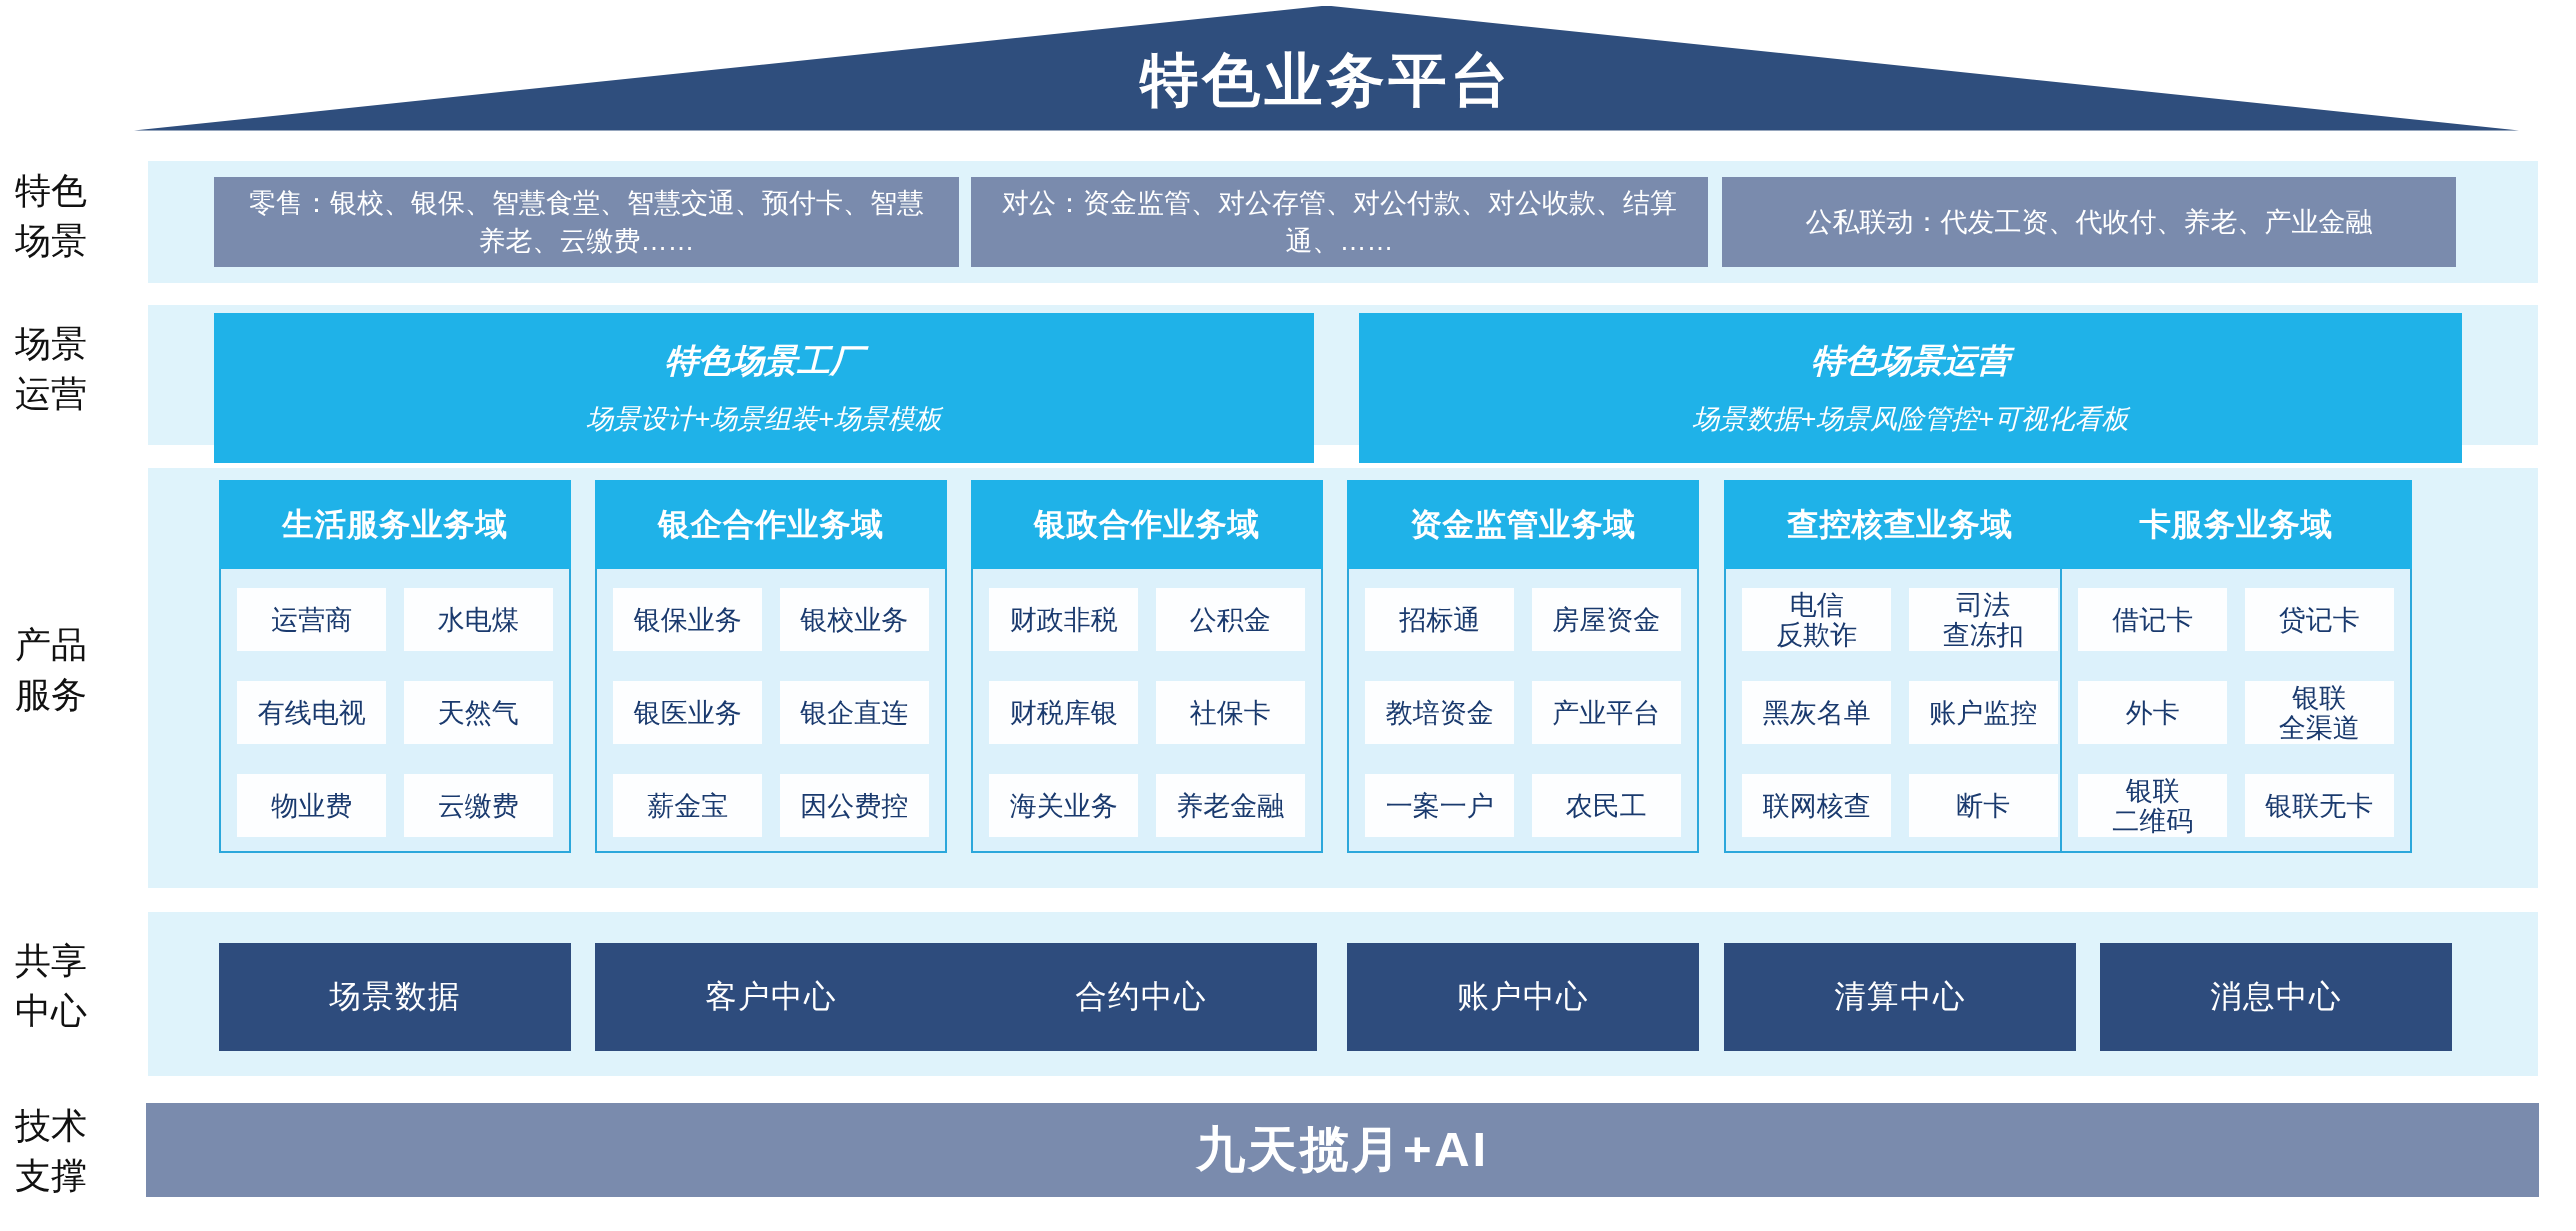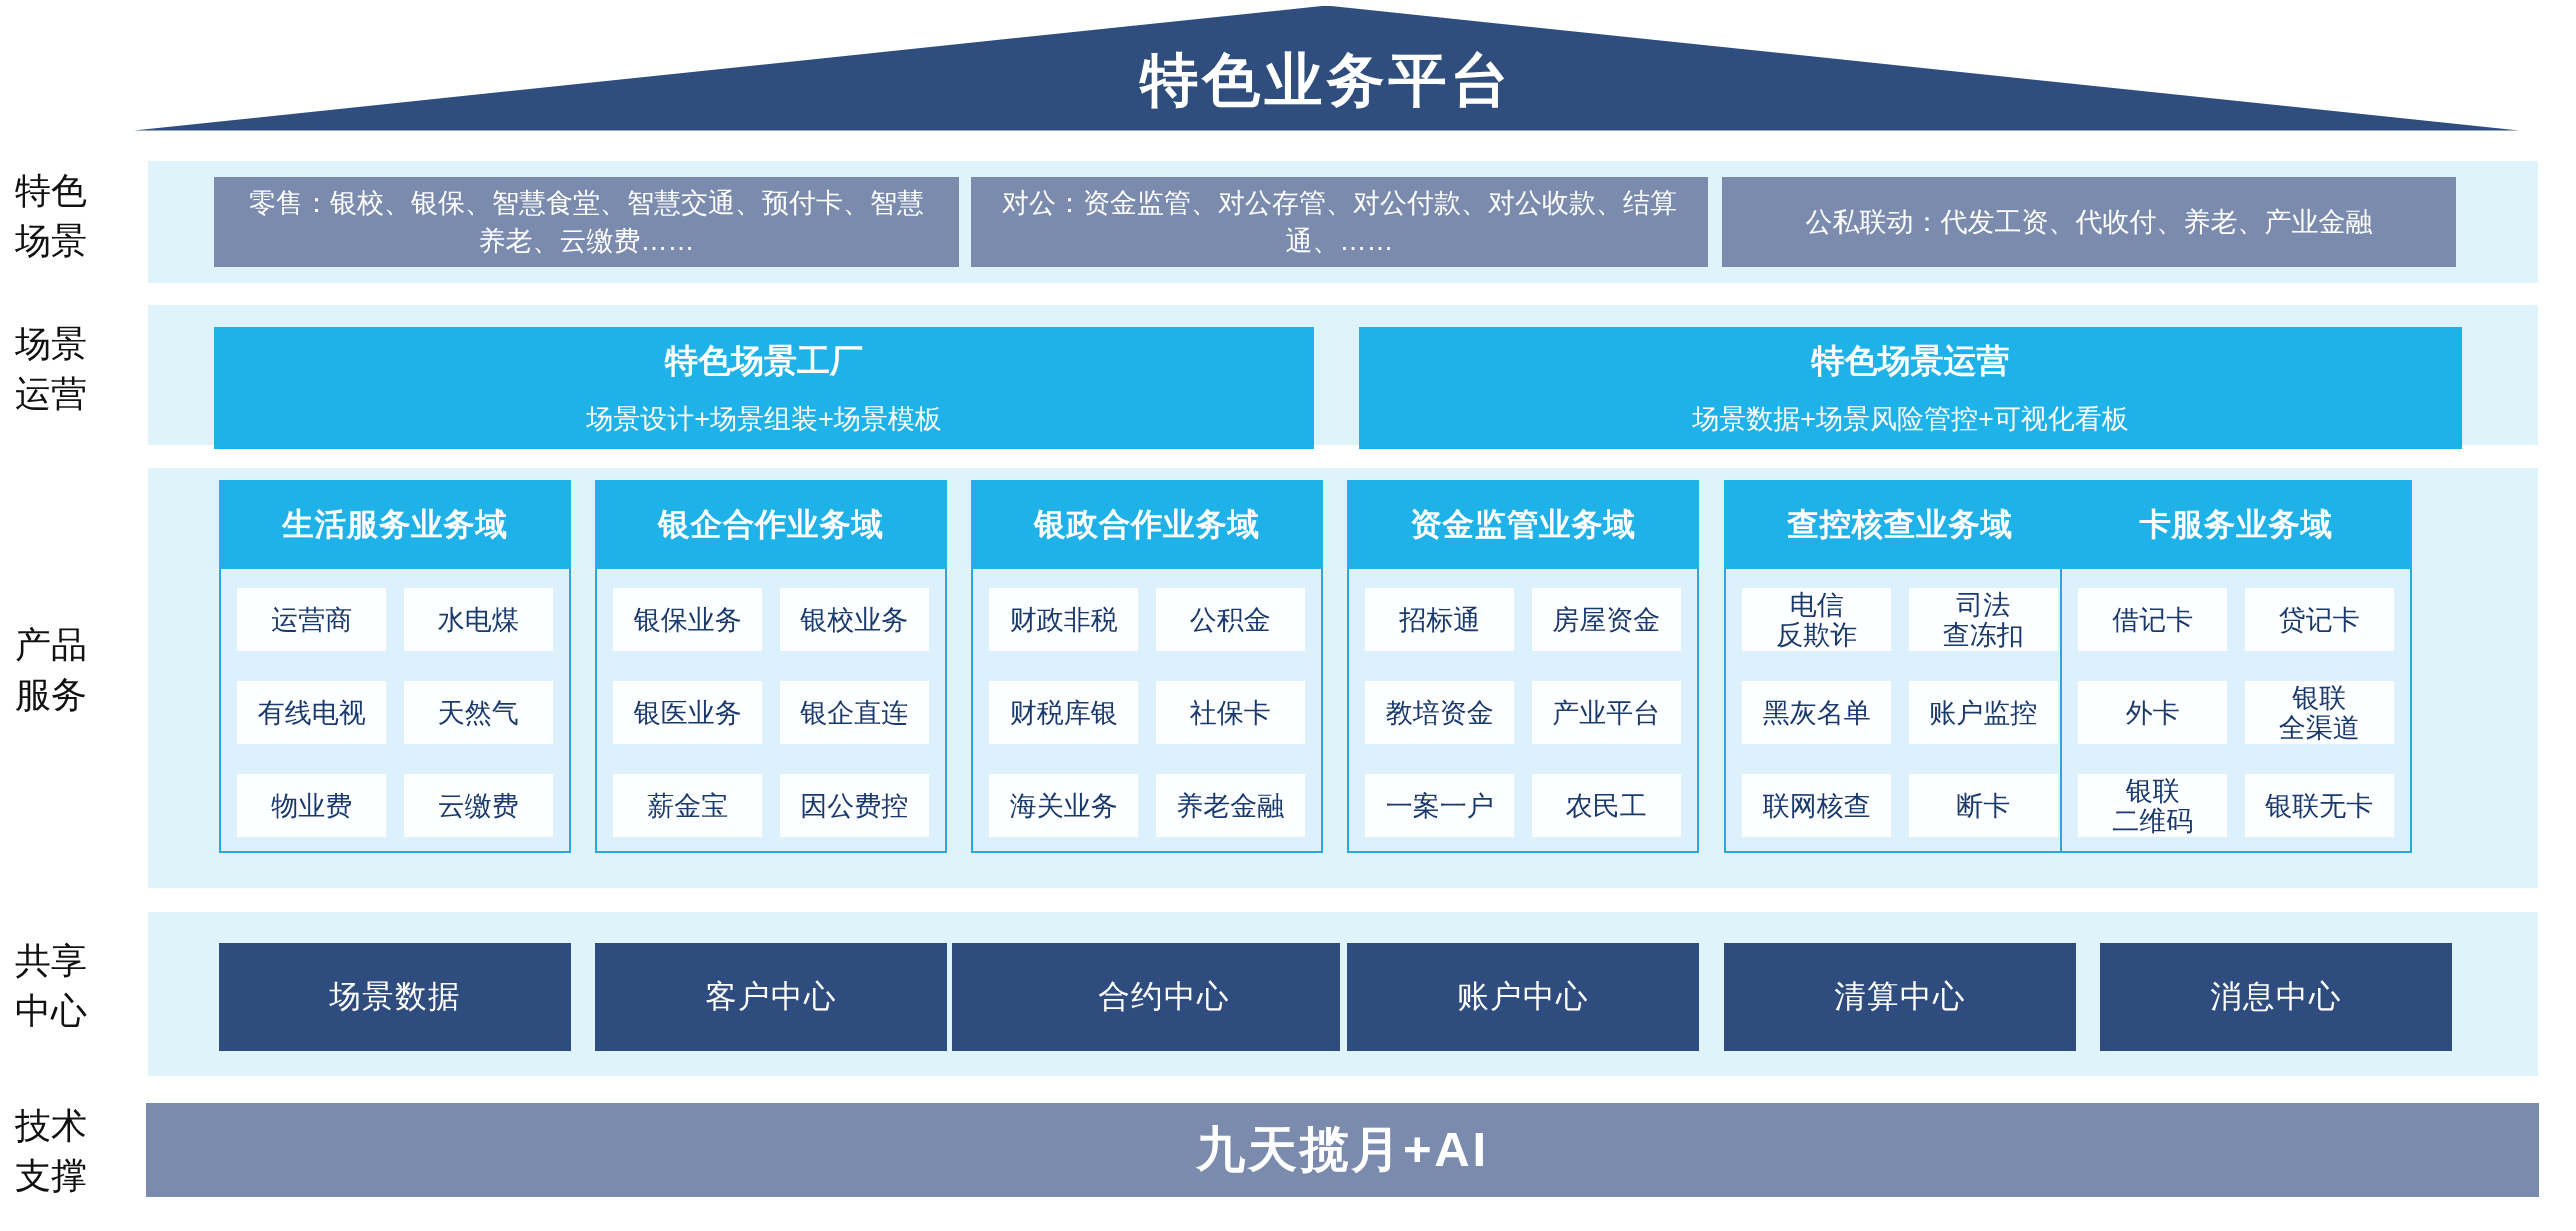--- a/index.html
+++ b/index.html
@@ -25,42 +25,42 @@
 
   
   .scene-box{position:absolute;top:16.4px;height:90px;background:#7A8BAD;color:#ffffff;
         font-size:27px;line-height:1.42;display:flex;align-items:center;justify-content:center;
         text-align:center;padding:0 25px;box-sizing:border-box;}
   .scene-box.b1{left:66px;width:745px;}
   .scene-box.b2{left:823px;width:737px;}
   .scene-box.b3{left:1574px;width:734px;}
 
   
-  .op-box{position:absolute;top:22px;height:122px;background:#1FB2E8;color:#ffffff;
-        display:flex;flex-direction:column;align-items:center;justify-content:center;gap:16.4px;}
+  .op-box{position:absolute;top:8px;height:150px;background:#1FB2E8;color:#ffffff;
+        display:flex;flex-direction:column;align-items:center;justify-content:center;gap:16.4px;font-style:italic;}
   .op-box.b1{left:66px;width:1100px;}
   .op-box.b2{left:1211px;width:1103px;}
   .op-title{font-size:33px;font-weight:bold;}
   .op-sub{font-size:27px;}
 
   
   .prod-col{position:absolute;top:12.3px;width:352px;}
   .prod-col.c1{left:71px;} .prod-col.c2{left:447px;} .prod-col.c3{left:823px;}
   .prod-col.c4{left:1199px;} .prod-col.c5{left:1576px;} .prod-col.c6{left:1912px;}
   .prod-head{height:89px;background:#1FB2E8;color:#ffffff;font-size:31.5px;font-weight:bold;
         display:flex;align-items:center;justify-content:center;letter-spacing:0.7px;}
   .prod-body{background:#DCF1FB;border:2.1px solid #2BA7DB;border-top:none;box-sizing:border-box;
         padding:19px 16.4px 13.7px;display:grid;grid-template-columns:1fr 1fr;column-gap:18px;row-gap:30px;}
   .prod-cell{height:63px;background:#FDFEFF;color:#1A3A6E;font-size:27px;line-height:1.12;
         display:flex;align-items:center;justify-content:center;text-align:center;white-space:pre-line;}
 
   
   .center-box{position:absolute;top:31px;width:352px;height:108px;background:#2E4C7D;color:#ffffff;
         font-size:31.5px;display:flex;align-items:center;justify-content:center;letter-spacing:1.4px;}
-  .center-box.c1{left:71px;} .center-box.c2{left:447px;} .center-box.c3{left:804px;padding-left:36px;}
+  .center-box.c1{left:71px;} .center-box.c2{left:447px;} .center-box.c3{left:781px;padding-left:36px;}
   .center-box.c4{left:1199px;} .center-box.c5{left:1576px;} .center-box.c6{left:1952px;}
 
   
   .tech-bar{position:absolute;left:146px;top:1103px;width:2393px;height:94px;background:#7A8BAD;
         display:flex;align-items:center;justify-content:center;}
   .tech-bar-text{color:#ffffff;font-size:49px;font-weight:bold;letter-spacing:2.7px;}
 </style>
 </head>
 <body>
 

